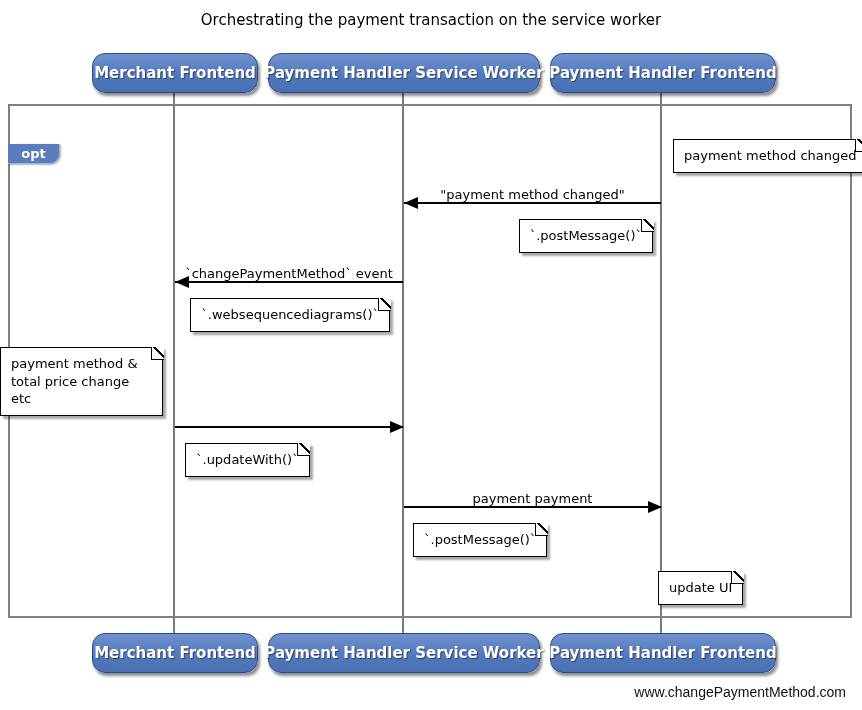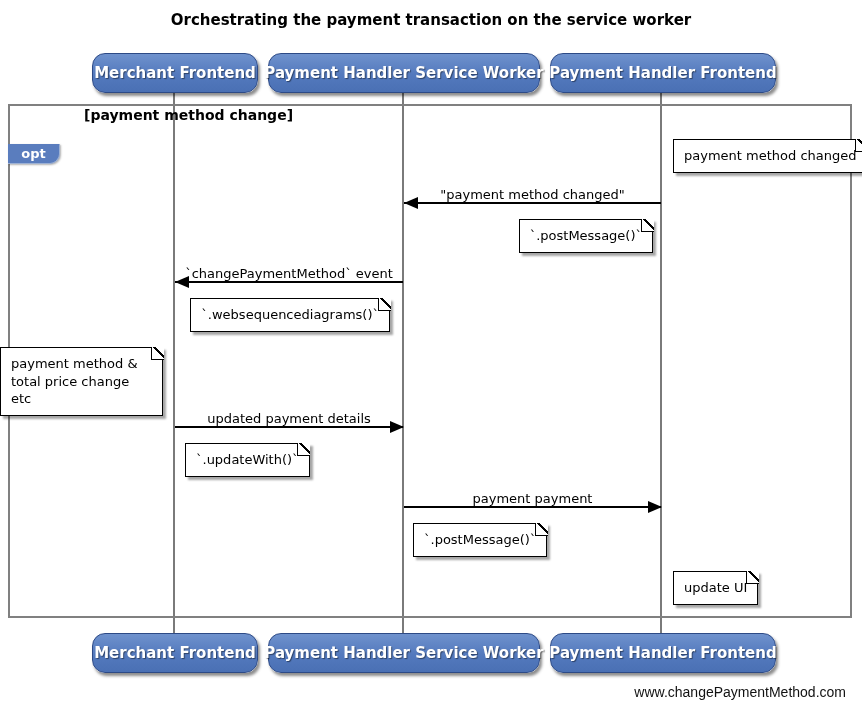--- a/index.html
+++ b/index.html
@@ -2,21 +2,21 @@
 <html style="--actor-fill-top: #6f92cd; --actor-fill-mid: #5379bd; --actor-fill-bottom: #4a70b4; --actor-border: #2d4a86; --tab-fill: #5a7dbe; --frame-border: #808080; --lifeline: #7a7a7a; --arrow: #000000; --note-bg: #ffffff;"><head>
 <meta charset="utf-8">
 <style>
   html,body{margin:0;padding:0;background:#fff;}
   #stage{
     position:relative;width:862px;height:710px;background:#fff;overflow:hidden;
     font-family:"DejaVu Sans","Liberation Sans",sans-serif;color:#000;
   }
   .title{
     position:absolute;left:0;top:11px;width:100%;text-align:center;
-    font-size:15px;font-weight:bold;letter-spacing:0px;
+    font-size:15px;font-weight:normal;letter-spacing:0px;
   }
   .lifeline{
     position:absolute;top:93px;height:540px;width:2px;
     background:var(--lifeline,#7a7a7a);
   }
   .actor{
     position:absolute;height:40px;box-sizing:border-box;
     display:flex;align-items:center;justify-content:center;
     background:linear-gradient(180deg,var(--actor-fill-top,#6f92cd) 0%,var(--actor-fill-mid,#5379bd) 55%,var(--actor-fill-bottom,#4a70b4) 100%);
     border:1px solid var(--actor-border,#2d4a86);
@@ -80,46 +80,44 @@
 <div id="stage">
 
   <div class="title">Orchestrating the payment transaction on the service worker</div>
 
   <div class="lifeline" style="left:173px;"></div>
   <div class="lifeline" style="left:402px;"></div>
   <div class="lifeline" style="left:660px;"></div>
 
   <div class="frame"></div>
   <div class="frame-tab">opt</div>
-  <div class="frame-guard">[payment method change]</div>
 
   <div class="msg-label" style="left:404px;top:185px;width:257px;">"payment method changed"</div>
   <div class="msg-line" style="left:404px;top:202px;width:257px;"></div>
   <div class="head head-left" style="left:404px;top:197px;"></div>
 
   <div class="msg-label" style="left:175px;top:264px;width:228px;">`changePaymentMethod` event</div>
   <div class="msg-line" style="left:175px;top:281px;width:228px;"></div>
   <div class="head head-left" style="left:175px;top:276px;"></div>
 
-  <div class="msg-label" style="left:175px;top:409px;width:228px;">updated payment details</div>
   <div class="msg-line" style="left:175px;top:426px;width:228px;"></div>
   <div class="head head-right" style="left:390px;top:421px;"></div>
 
   <div class="msg-label" style="left:404px;top:489px;width:257px;">payment payment</div>
   <div class="msg-line" style="left:404px;top:506px;width:257px;"></div>
   <div class="head head-right" style="left:648px;top:501px;"></div>
 
   <div class="note" style="left:673px;top:139px;">payment method changed</div>
   <div class="note" style="right:209px;top:219px;">`.postMessage()`</div>
   <div class="note" style="right:472px;top:298px;">`.websequencediagrams()`</div>
   <div class="note" style="left:185px;top:443px;">`.updateWith()`</div>
   <div class="note multiline" style="right:699px;top:347px;">payment method &amp;
 total price change etc</div>
   <div class="note" style="left:413px;top:523px;">`.postMessage()`</div>
-  <div class="note" style="left:673px;top:571px;">update UI</div>
+  <div class="note" style="left:658px;top:571px;">update UI</div>
 
   <div class="actor" style="left:92px;top:53px;width:166px;">Merchant Frontend</div>
   <div class="actor" style="left:268px;top:53px;width:272px;">Payment Handler Service Worker</div>
   <div class="actor" style="left:550px;top:53px;width:226px;">Payment Handler Frontend</div>
 
   <div class="actor" style="left:92px;top:633px;width:166px;">Merchant Frontend</div>
   <div class="actor" style="left:268px;top:633px;width:272px;">Payment Handler Service Worker</div>
   <div class="actor" style="left:550px;top:633px;width:226px;">Payment Handler Frontend</div>
 
   <div class="watermark">www.changePaymentMethod.com</div>

